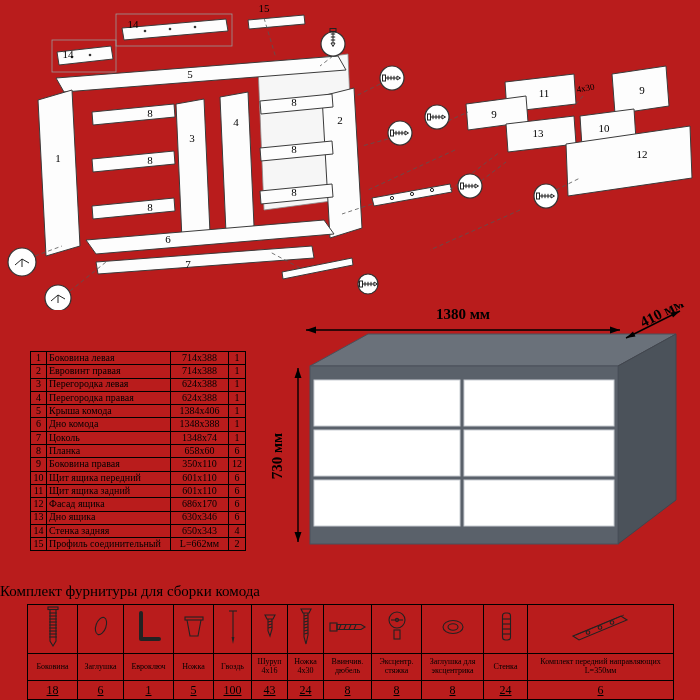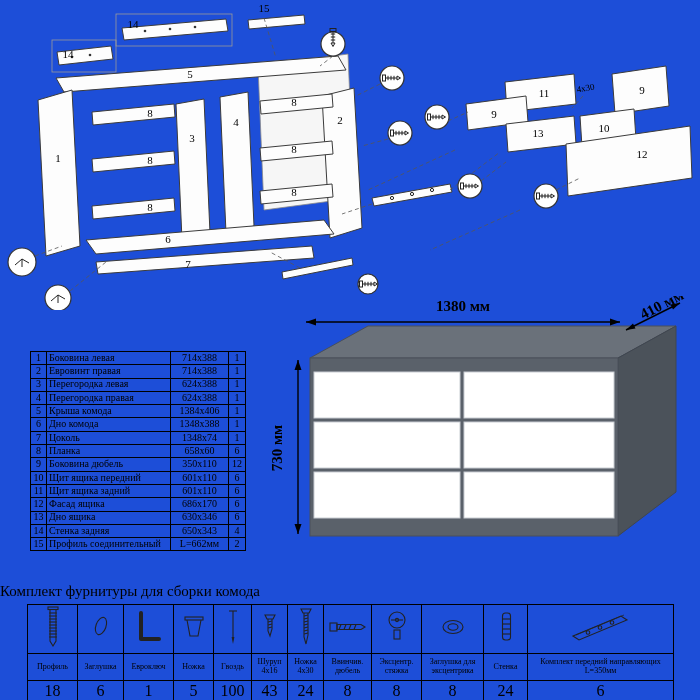--- a/index.html
+++ b/index.html
@@ -1,29 +1,29 @@
 <!DOCTYPE html>
 <html><head>
 <meta charset="utf-8">
 <style>
   html,body{margin:0;padding:0;background:#fff;}
   body{width:700px;height:700px;font-family:"Liberation Serif",serif;color:#000;}
-  .sheet{position:relative;width:700px;height:700px;overflow:hidden;background:#1d4ed8;}
+  .sheet{position:relative;width:700px;height:700px;overflow:hidden;background:#b91c1c;}
   .abs{position:absolute;}
   table{border-collapse:collapse;}
   
   .parts{left:30px;top:351px;}
   .parts td{border:1px solid #000;font-size:10px;line-height:1.05;height:12.3px;padding:0 2px;white-space:nowrap;}
   .parts td.c{text-align:center;}
   
   .hw{left:27px;top:604px;width:646px;table-layout:fixed;}
   .hw td{border:1px solid #000;text-align:center;vertical-align:middle;overflow:hidden;}
   .hw tr.icons td{height:44px;}
   .hw tr.names td{font-size:8px;line-height:1.12;height:24px;padding:1px;}
-  .hw tr.qty td{font-size:16px;height:16px;}
+  .hw tr.qty td{font-size:12px;height:16px;text-decoration:underline;}
   .title{left:0;top:583px;width:700px;text-align:left;font-size:15px;}
   
   svg text{font-family:"Liberation Serif",serif;}
   .lbl{font-size:11px;fill:#000;text-anchor:middle;}
   .lbl-sm{font-size:9px;fill:#000;text-anchor:middle;}
   .dim{font-size:15px;font-weight:bold;fill:#000;text-anchor:middle;}
   .p{fill:#fdfdfd;stroke:#3b3b3b;stroke-width:1;}
   .pl{fill:#f6f6f6;stroke:#8a8a8a;stroke-width:0.8;}
   .box{fill:none;stroke:#9a9a9a;stroke-width:0.8;}
   .dash{stroke:#555;stroke-width:0.8;stroke-dasharray:4 3;fill:none;}
@@ -250,21 +250,21 @@
         <td class="c">1</td>
       </tr>
         <tr>
         <td class="c">8</td>
         <td>Планка</td>
         <td class="c">658x60</td>
         <td class="c">6</td>
       </tr>
         <tr>
         <td class="c">9</td>
-        <td>Боковина дюбель</td>
+        <td>Боковина правая</td>
         <td class="c">350x110</td>
         <td class="c">12</td>
       </tr>
         <tr>
         <td class="c">10</td>
         <td>Щит ящика передний</td>
         <td class="c">601x110</td>
         <td class="c">6</td>
       </tr>
         <tr>
@@ -293,21 +293,21 @@
       </tr>
         <tr>
         <td class="c">15</td>
         <td>Профиль соединительный</td>
         <td class="c">L=662мм</td>
         <td class="c">2</td>
       </tr>
       </tbody>
   </table>
 
-  <div class="abs" style="left:268px;top:296px;width:432px;height:268px;">
+  <div class="abs" style="left:268px;top:304px;width:432px;height:268px;">
     <svg width="432" height="268" viewBox="0 0 432 268">
 
       <g>
         <polygon points="42,62 350,62 408,30 100,30" fill="#6a717a" stroke="#4a505a" stroke-width="1"></polygon>
         <polygon points="350,62 408,30 408,196 350,240" fill="#4b525a" stroke="#40464e" stroke-width="1"></polygon>
         <rect x="42" y="62" width="308" height="178" fill="#5a616a" stroke="#4a505a" stroke-width="1"></rect>
 
         <g>
           <rect x="46" y="76" width="146" height="46" fill="#ffffff" stroke="#c9ced3" stroke-width="1"></rect>
           <rect x="196" y="76" width="150" height="46" fill="#ffffff" stroke="#c9ced3" stroke-width="1"></rect>
@@ -458,21 +458,21 @@
             <path d="M4,28 L52,8 L58,12 L10,32 Z"></path>
             <line x1="7" y1="27" x2="55" y2="7" stroke-width="0.7"></line>
             <circle cx="19" cy="24.5" r="1.8"></circle>
             <circle cx="31" cy="19.5" r="1.8"></circle>
             <circle cx="43" cy="14.5" r="1.8"></circle>
           </svg>
         </td>
       </tr>
       <tr class="names">
 
-      <td>Профиль</td>
+      <td>Боковина</td>
           <td>Заглушка</td>
           <td>Евроключ</td>
           <td>Ножка</td>
           <td>Гвоздь</td>
           <td>Шуруп 4x16</td>
           <td>Ножка 4x30</td>
           <td>Ввинчив. дюбель</td>
           <td>Эксцентр. стяжка</td>
           <td>Заглушка для эксцентрика</td>
           <td>Стенка</td>

